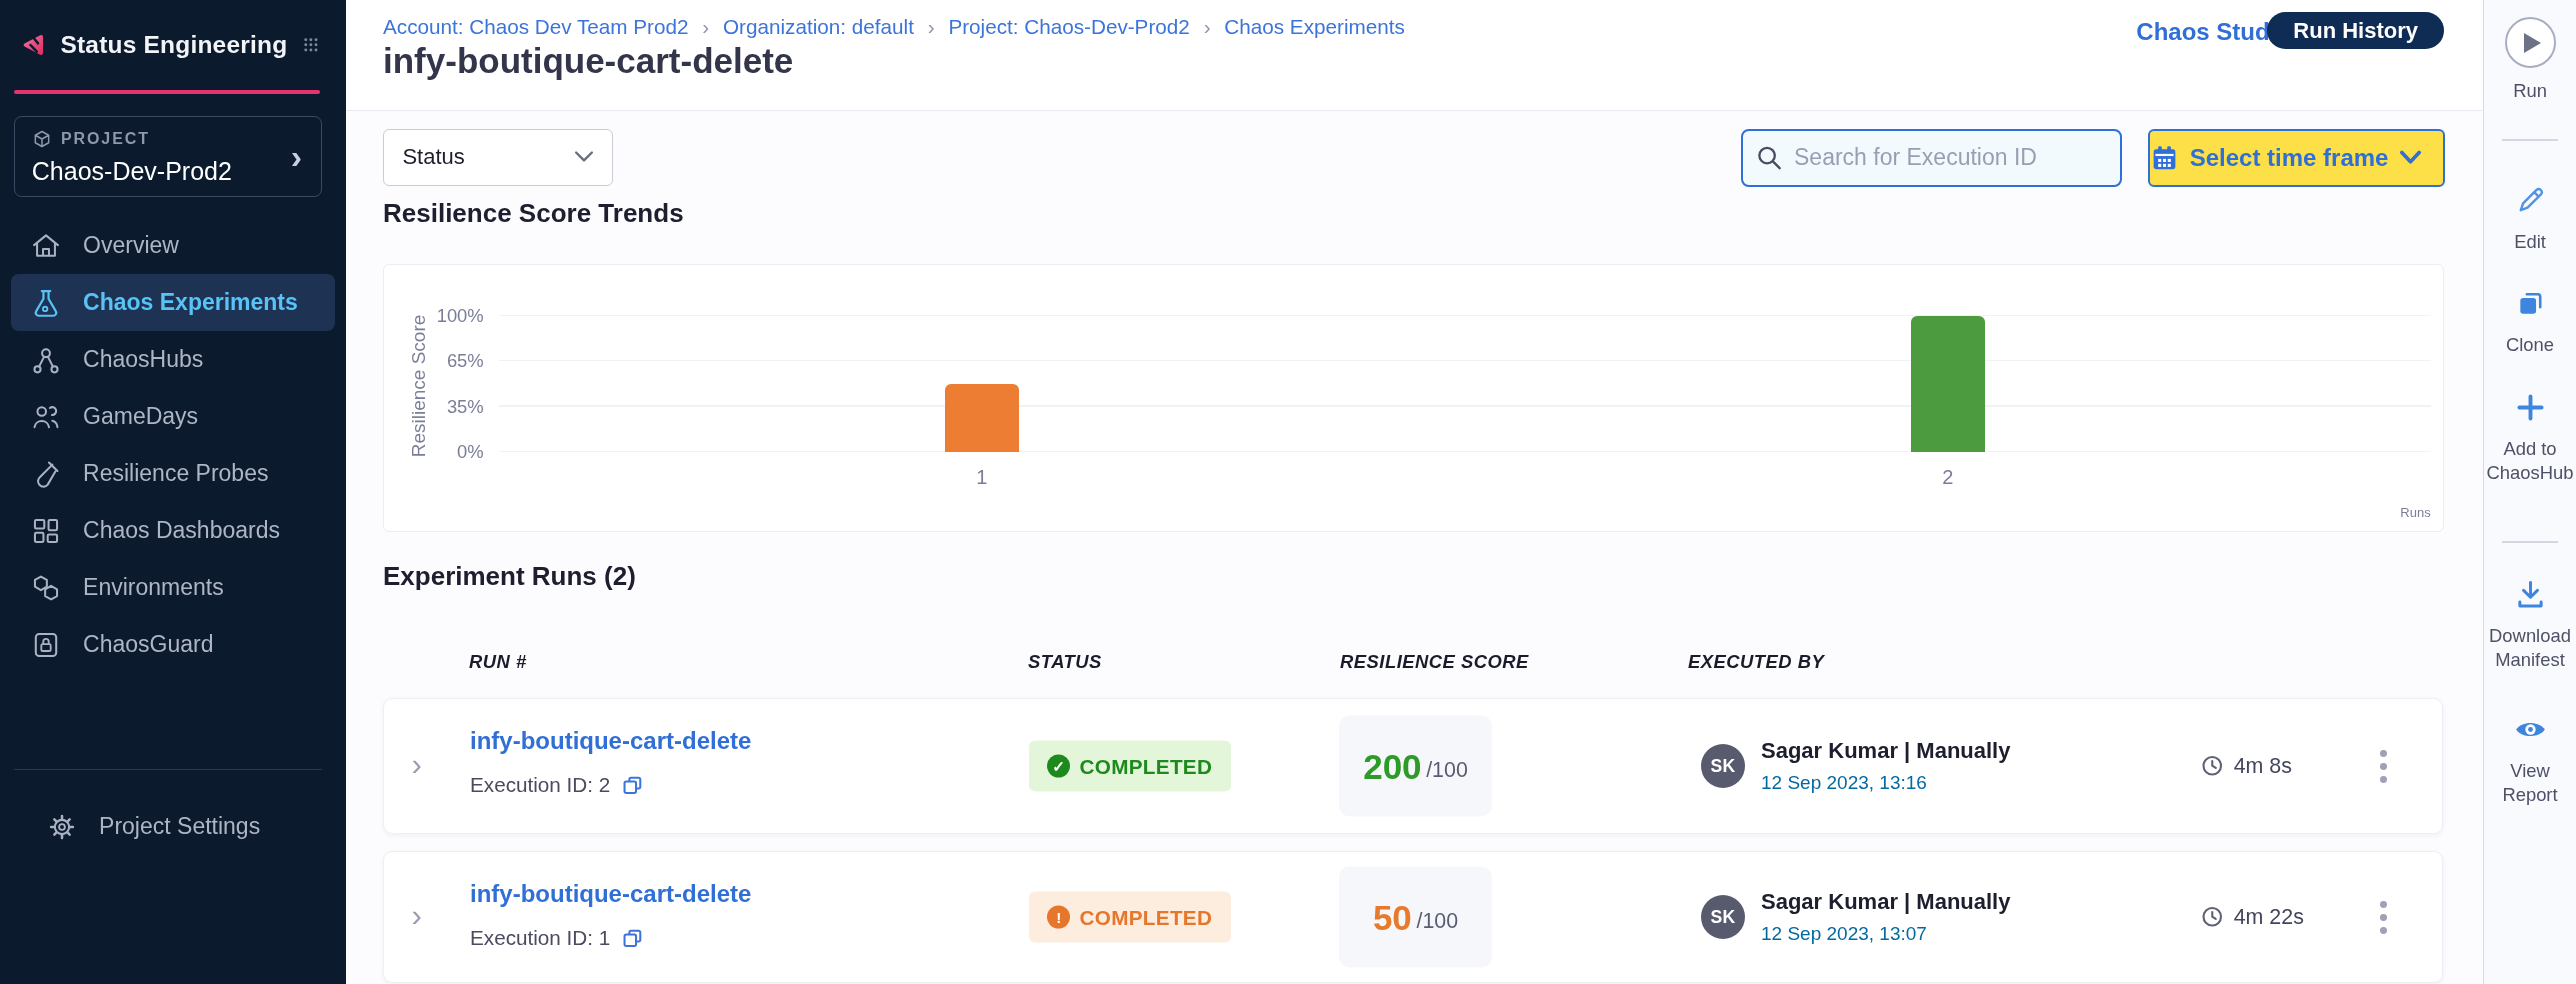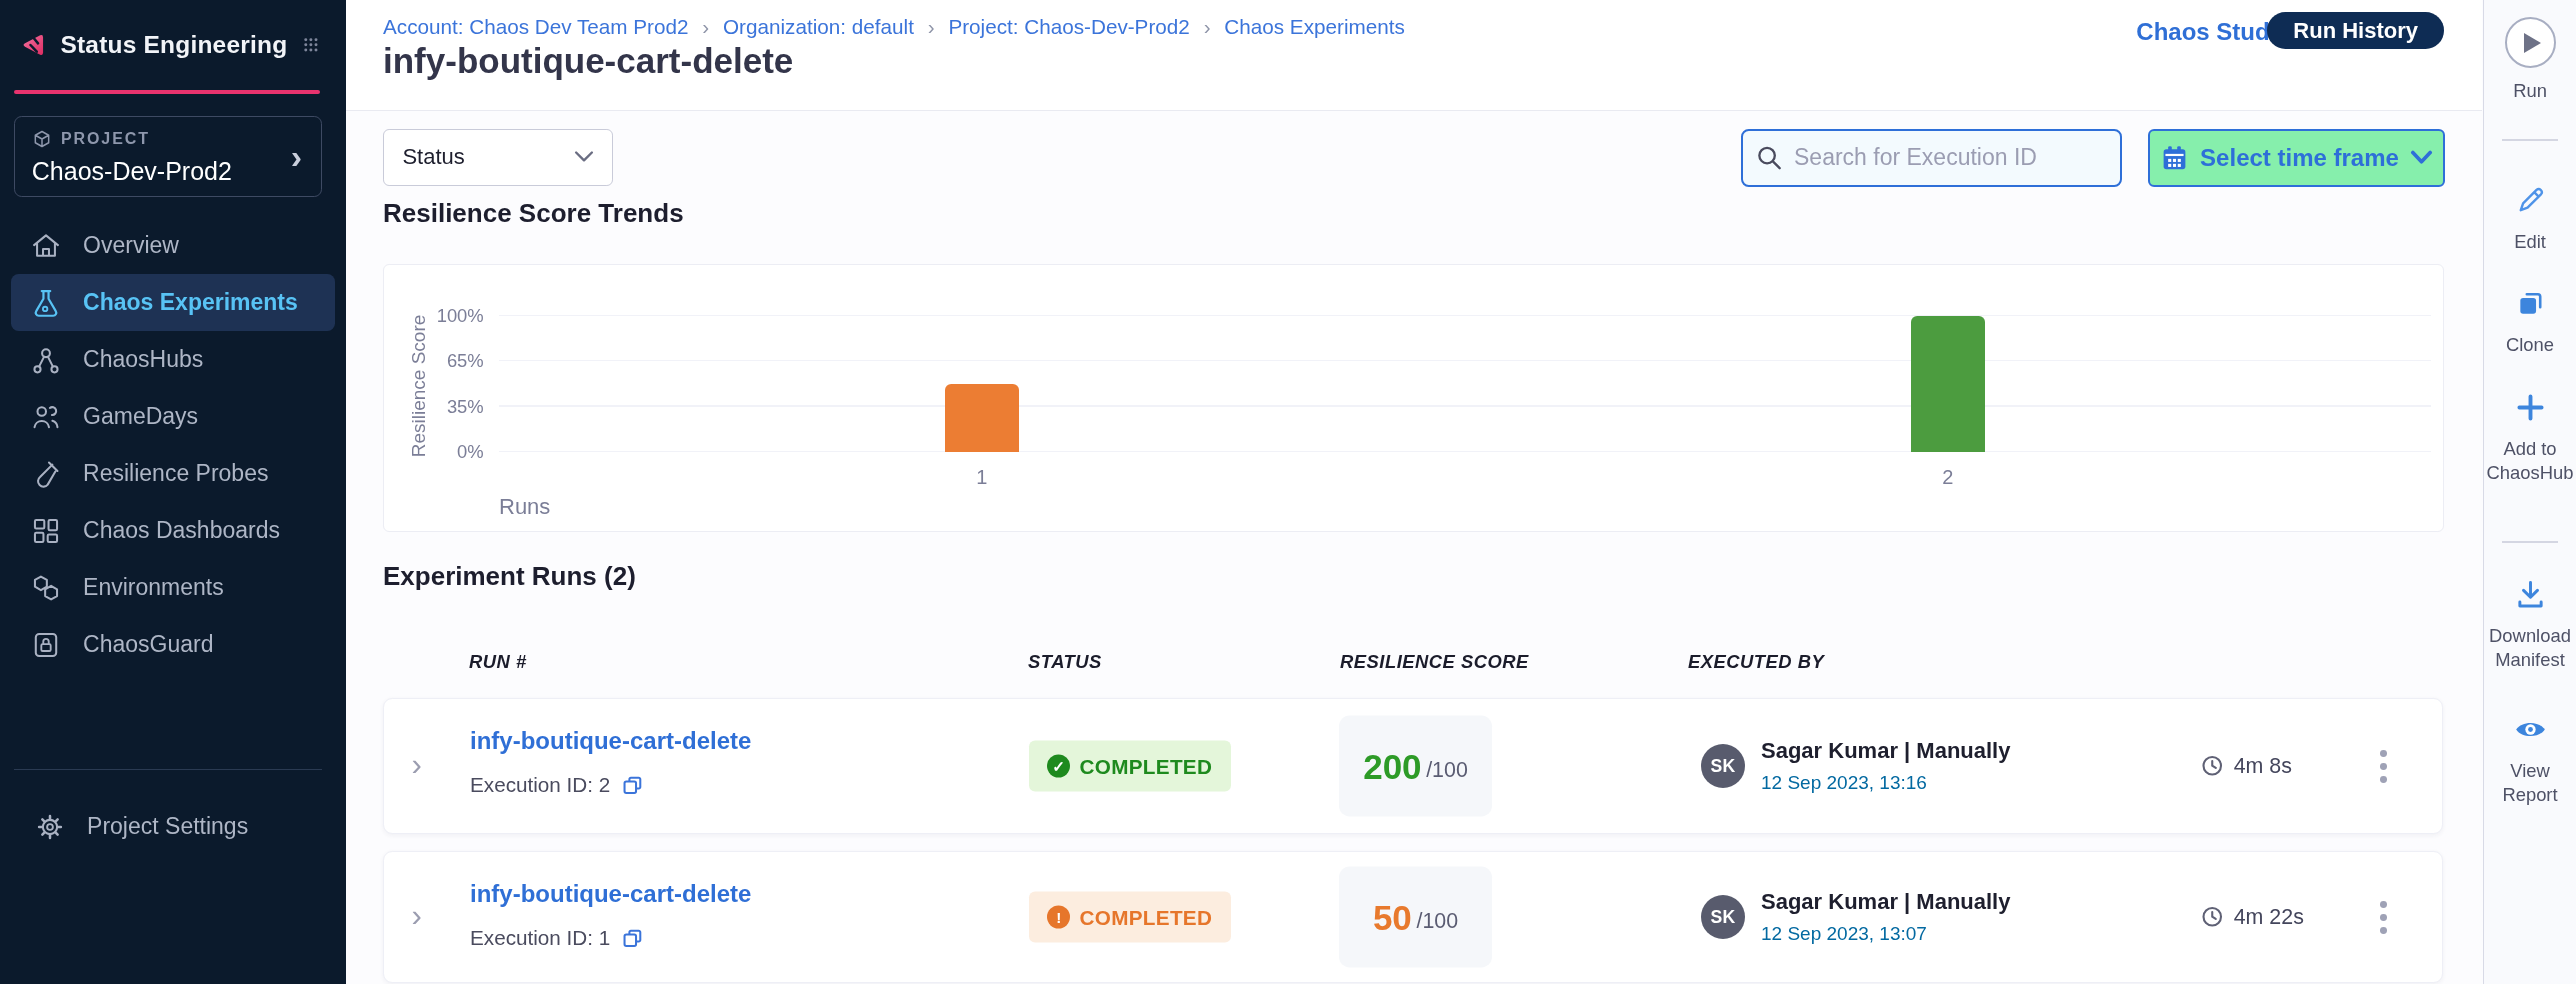--- a/index.html
+++ b/index.html
@@ -17,21 +17,21 @@
   .project-label-row { display:flex; align-items:center; gap:9.2px; }
   .project-label { color:#8E97AC; font-size:16px; font-weight:bold; letter-spacing:1.9px; }
   .project-name { color:#FFFFFF; font-size:25px; margin-top:7.7px; }
   .project-chevron { position:absolute; right:18.4px; top:50%; transform:translateY(-54%); color:#C9CEDC; font-size:34px; font-weight:bold; line-height:1; }
   .nav { position:absolute; left:0; right:0; top:217px; }
   .nav-item { display:flex; align-items:center; gap:20px; height:57px; margin:0 10.7px; padding:0 0 0 18.4px; border-radius:7.7px; cursor:pointer; }
   .nav-item .nav-label { color:#AEB6C6; font-size:23px; white-space:nowrap; }
   .nav-item.active { background:#1E3254; }
   .nav-item.active .nav-label { color:#58C3F5; font-weight:bold; }
   .nav-divider { position:absolute; left:13.8px; right:24.5px; top:769px; border-top:1.5px solid #2A3A52; }
-  .nav-settings { position:absolute; left:4px; right:0; top:798px; }
+  .nav-settings { position:absolute; left:16px; right:0; top:798px; }
   .nav-ic { width:34px; height:34px; flex:0 0 34px; }
 
   
   .topbar { position:absolute; left:346px; top:0; width:2136px; height:111px; background:#FFFFFF; border-bottom:1.5px solid #E9EAF1; }
   .breadcrumb { position:absolute; left:37px; top:15.3px; display:flex; align-items:center; gap:13.8px; }
   .crumb { color:#3B74DA; font-size:20.7px; cursor:pointer; white-space:nowrap; }
   .crumb-sep { color:#8E94A8; font-size:20.7px; }
   .page-title { position:absolute; left:37px; top:41px; font-size:35px; font-weight:bold; color:#33354A; }
   .chaos-studio { position:absolute; right:191px; top:18.4px; color:#2F6FD6; font-size:24px; font-weight:bold; cursor:pointer; }
   .run-history { position:absolute; right:38px; top:12.3px; height:37px; line-height:37px; padding:0 26px; background:#0E2C54; color:#FFFFFF; border-radius:18.4px; font-size:22px; font-weight:bold; cursor:pointer; }
@@ -46,35 +46,35 @@
 
   
   .main { position:absolute; left:346px; top:111px; width:2136px; height:874px; background:#FCFCFE; }
   .status-select { position:absolute; left:37px; top:17.6px; width:230px; height:57px; background:#FFF; border:1.5px solid #C9CBD9; border-radius:6.1px; display:flex; align-items:center; padding:0 18.4px; cursor:pointer; }
   .status-select .status-text { font-size:22px; color:#1E1F2E; }
   .status-select .sel-chev { margin-left:auto; }
   .searchbox { position:absolute; left:1395px; top:17.6px; width:381px; height:58px; }
   .searchbox input { width:100%; height:100%; border:2.3px solid #2E6FD8; border-radius:7.7px; background:#F3FAFE; padding:0 15.3px 0 51px; font-size:23px; color:#33344A; font-family:"Liberation Sans", sans-serif; outline:none; }
   .searchbox input::placeholder { color:#9B9DB2; }
   .searchbox .mag { position:absolute; left:13.8px; top:50%; transform:translateY(-50%); }
-  .timeframe { position:absolute; left:1802px; top:17.6px; width:297px; height:58px; background:#86efac; border:2.3px solid #2E6FD8; border-radius:6.1px; display:flex; align-items:center; justify-content:center; gap:10.7px; cursor:pointer; }
+  .timeframe { position:absolute; left:1802px; top:17.6px; width:297px; height:58px; background:#fde047; border:2.3px solid #2E6FD8; border-radius:6.1px; display:flex; align-items:center; gap:10.7px; cursor:pointer; }
   .timeframe .tf-label { color:#2E6FD8; font-size:24px; font-weight:bold; white-space:nowrap; }
   .section-title { position:absolute; left:37px; font-size:26px; font-weight:bold; color:#1D1E2E; }
   .t-trends { top:87px; }
   .t-runs { top:450px; }
 
   
   .chart-card { position:absolute; left:37px; top:153px; width:2061px; height:268px; background:#FFFFFF; border:1.5px solid #ECEDF4; border-radius:6.1px; }
   .ytitle { position:absolute; left:35px; top:121px; transform:translate(-50%,-50%) rotate(-90deg); font-size:19px; color:#7B7E97; white-space:nowrap; }
   .plot { position:absolute; left:115px; right:12.3px; top:51px; bottom:79px; }
   .gridline { position:absolute; left:0; right:0; height:1.5px; background:#F1F2F8; }
   .ytick { position:absolute; right:100%; margin-right:15.3px; transform:translateY(50%); font-size:18.4px; color:#7B7E97; white-space:nowrap; }
   .bar { position:absolute; bottom:0; width:74px; transform:translateX(-50%); border-radius:6.1px 6.1px 0 0; cursor:pointer; }
   .xtick { position:absolute; top:100%; margin-top:13.8px; transform:translateX(-50%); font-size:20px; color:#7B7E97; }
-  .xlabel { position:absolute; left:115px; right:12.3px; bottom:10.7px; text-align:left; font-size:22px; color:#7B7E97; }
+  .xlabel { position:absolute; left:115px; right:12.3px; bottom:10.7px; text-align:right; font-size:13px; color:#7B7E97; }
 
   
   .col-head { position:absolute; top:540px; font-size:18.4px; font-weight:bold; color:#1B1C2B; letter-spacing:0.5px;font-style:italic; }
   .ch-0 { left:123px; } .ch-1 { left:682px; } .ch-2 { left:994px; } .ch-3 { left:1342px; }
   .row-card { position:absolute; left:37px; width:2060px; height:136px; background:#FFFFFF; border:1.5px solid #EEEFF6; border-radius:9.2px; box-shadow:0 1.5px 4.6px rgba(35,40,80,.05); }
   .row-1 { top:587px; }
   .row-2 { top:740px; height:132px; }
   .expander { position:absolute; left:27.6px; top:50%; transform:translateY(-56%); color:#9B9DB0; font-size:31px; cursor:pointer; line-height:1; }
   .run-name { position:absolute; left:86px; top:27.6px; color:#2F6FD6; font-size:24px; font-weight:bold; cursor:pointer; }
   .exec-line { position:absolute; left:86px; top:74px; display:flex; align-items:center; gap:10.7px; }

